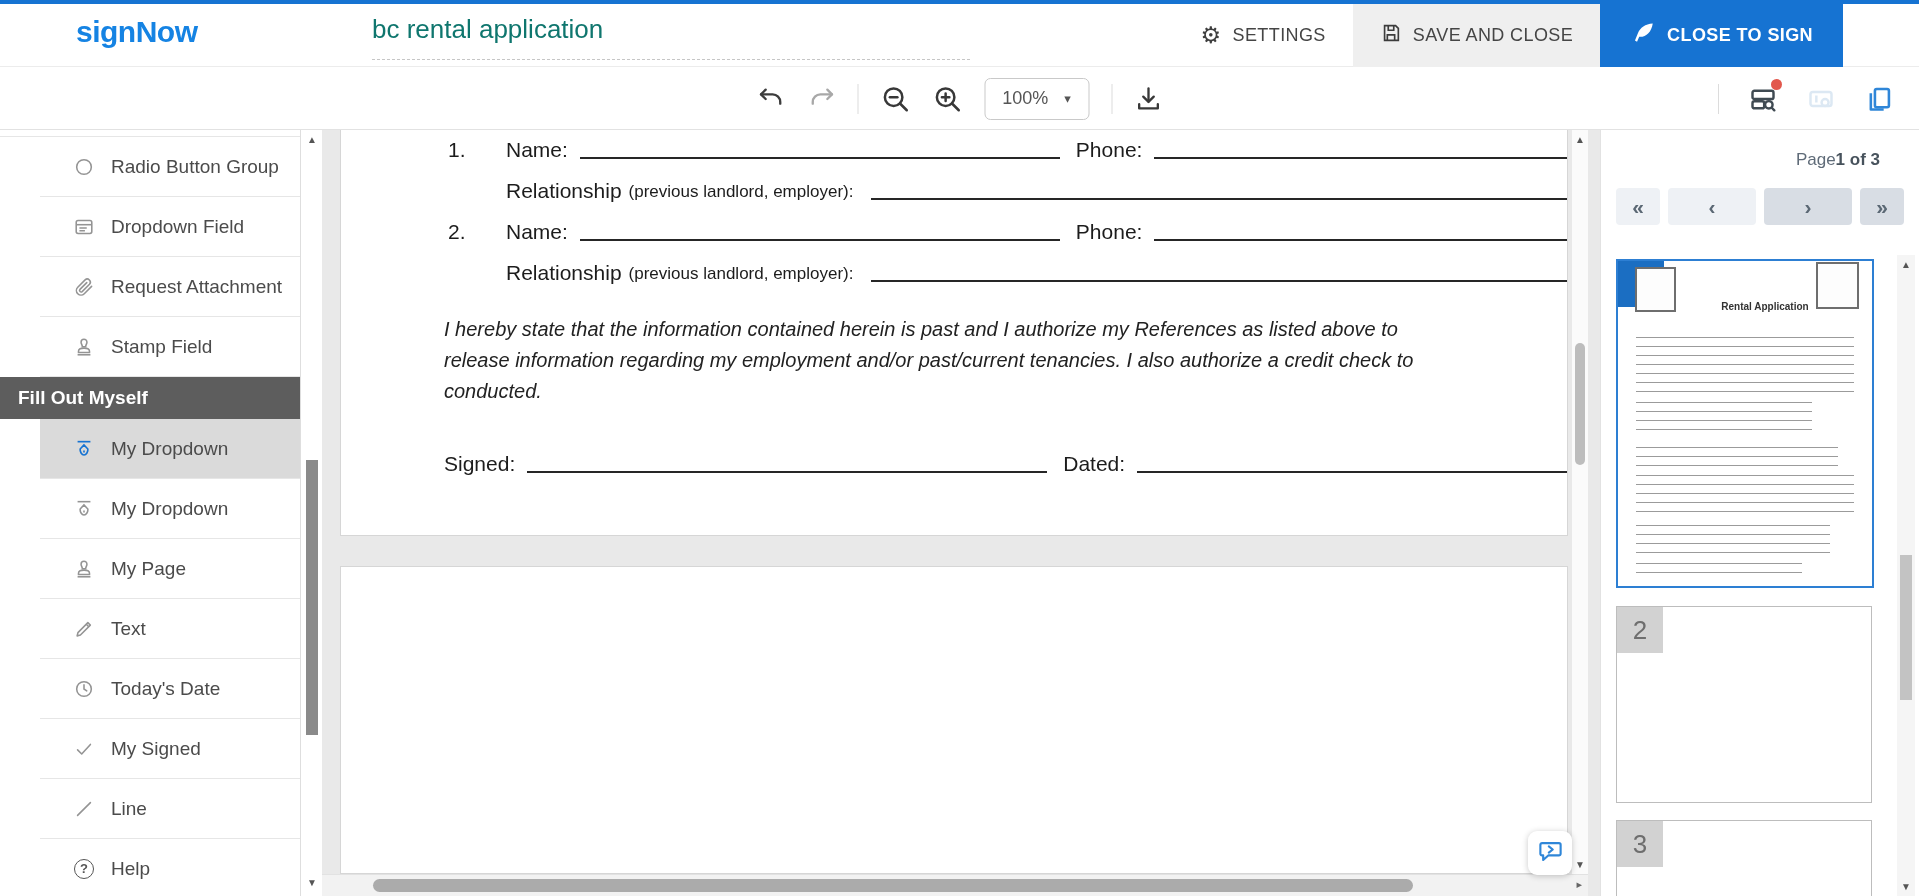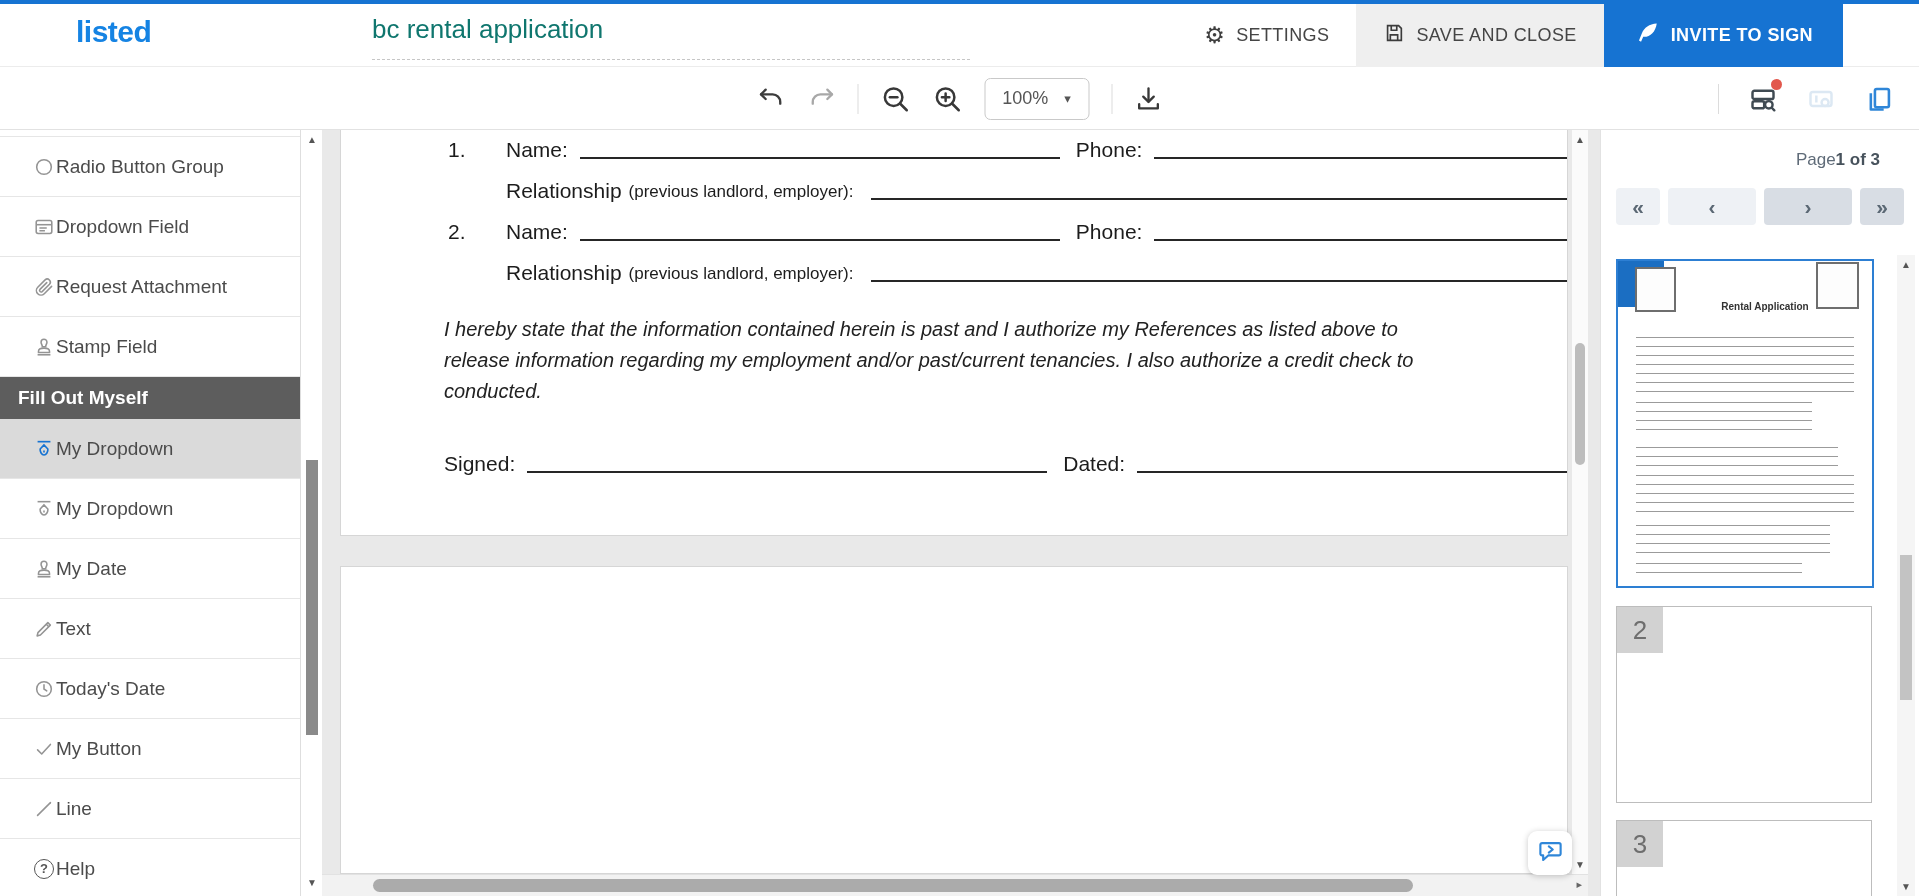--- a/index.html
+++ b/index.html
@@ -26,21 +26,21 @@
   .tbtn{display:flex;align-items:center;justify-content:center;cursor:pointer;}
   .tbtn svg{display:block;}
   .zoom-select{width:105px;height:42px;border:1px solid #c9c9c9;border-radius:6px;display:flex;align-items:center;justify-content:center;gap:16px;font-size:18px;color:#555;cursor:pointer;}
   .caret{font-size:13px;color:#555;}
   .icon-wrap{position:relative;}
   .red-dot{position:absolute;top:-6px;right:-5px;width:11px;height:11px;border-radius:50%;background:#e2574c;}
 
   
   .sb{position:absolute;left:0;top:130px;width:301px;height:766px;background:#fff;border-right:1px solid #dedede;overflow:hidden;}
   .sb-spacer{height:7px;border-bottom:1px solid #e6e6e6;}
-  .sb-item{height:60px;border-bottom:1px solid #e6e6e6;display:flex;align-items:center;padding-left:32px;font-size:19px;color:#4b4b4b;cursor:pointer;}
+  .sb-item{height:60px;border-bottom:1px solid #e6e6e6;display:flex;align-items:center;padding-left:32px;gap:15px;font-size:19px;color:#4b4b4b;cursor:pointer;margin-left:40px;}
   .sb-item.selected{background:#dadada;}
   .sb-icon{width:24px;height:24px;display:flex;align-items:center;justify-content:center;color:#949494;}
   .sb-icon.blue{color:#1673d2;}
   .sb-sec{height:42px;background:#5d5d5d;color:#fff;font-weight:bold;font-size:19px;display:flex;align-items:center;padding-left:18px;}
   .help-circle{width:20px;height:20px;border:1.6px solid #555;border-radius:50%;display:flex;align-items:center;justify-content:center;font-size:13px;font-weight:bold;color:#555;}
 
   
   .sb-scroll{position:absolute;left:302px;top:130px;width:20px;height:766px;background:#fff;}
   .scr-arrow{position:absolute;left:0;width:100%;text-align:center;font-size:10px;color:#555;cursor:pointer;}
   .sb-thumb{position:absolute;left:4px;top:330px;width:12px;height:275px;background:#8a8a8a;cursor:pointer;}
@@ -84,41 +84,41 @@
   .rp-scroll{position:absolute;left:296px;top:125px;width:18px;height:641px;background:#f5f5f5;}
   .rp-thumbbar{position:absolute;left:3px;top:300px;width:12px;height:145px;background:#c3c3c3;cursor:pointer;}
 </style>
 </head>
 <body>
 
 <div id="stage">
 
   <div class="top-strip"></div>
   <div class="hdr">
-    <div class="logo">listed</div>
+    <div class="logo">signNow</div>
     <div class="doc-title">bc rental application</div>
     <div class="title-dash"></div>
     <div class="hdr-right">
       <div class="hdr-btn">
         <span class="gear">⚙</span>
         <span>SETTINGS</span>
       </div>
       <div class="hdr-btn save-btn">
         <span><svg width="22" height="22" viewBox="0 0 24 24" fill="none" stroke="#3c3c3c" stroke-width="1.8">
               <path d="M5 4h12l3 3v13H5z"></path>
               <path d="M9 4v5h6V4"></path>
               <path d="M8 20v-6h8v6"></path>
             </svg></span>
         <span>SAVE AND CLOSE</span>
       </div>
       <div class="hdr-btn invite-btn">
         <span><svg width="26" height="26" viewBox="0 0 24 24">
               <path d="M21 3.2c-7 .6-11.5 3.6-13.8 9.2L4.6 19l1.9 1.1 2-4.6c6.2.5 11.3-4.2 12.5-12.3z" fill="#fff"></path>
             </svg></span>
-        <span>INVITE TO SIGN</span>
+        <span>CLOSE TO SIGN</span>
       </div>
     </div>
   </div>
 
   <div class="tb">
     <div class="tb-center">
       <div class="tbtn">
         <svg width="28" height="28" viewBox="0 0 24 24" fill="none" stroke="#3d3d3d" stroke-width="2" stroke-linecap="round" stroke-linejoin="round">
             <path d="M7 4 3 8l4 4"></path>
             <path d="M3 8h10a6.5 6.5 0 0 1 6.5 6.5V16"></path>
@@ -245,21 +245,21 @@
       <span>My Dropdown</span>
     </div>
     <div class="sb-item">
       <span class="sb-icon">
           <svg width="22" height="22" viewBox="0 0 24 24" fill="none" stroke="currentColor" stroke-width="1.7">
             <path d="M12 3.5c-1.8 0-3.2 1.4-3.2 3.2 0 1.9 1.4 3 1.4 5h3.6c0-2 1.4-3.1 1.4-5 0-1.8-1.4-3.2-3.2-3.2z"></path>
             <path d="M6 16.5c0-2.2 2.7-3.3 6-3.3s6 1.1 6 3.3V18H6z"></path>
             <path d="M5 20.5h14"></path>
           </svg>
         </span>
-      <span>My Date</span>
+      <span>My Page</span>
     </div>
     <div class="sb-item">
       <span class="sb-icon">
           <svg width="22" height="22" viewBox="0 0 24 24" fill="none" stroke="currentColor" stroke-width="1.7" stroke-linejoin="round">
             <path d="m4.5 19.5.9-3.6L16.2 5.1l2.7 2.7L8.1 18.6l-3.6.9z"></path>
             <path d="m14.5 6.8 2.7 2.7"></path>
           </svg>
         </span>
       <span>Text</span>
     </div>
@@ -271,21 +271,21 @@
           </svg>
         </span>
       <span>Today's Date</span>
     </div>
     <div class="sb-item">
       <span class="sb-icon">
           <svg width="22" height="22" viewBox="0 0 24 24" fill="none" stroke="currentColor" stroke-width="1.7" stroke-linecap="round" stroke-linejoin="round">
             <path d="m5 13 4.5 4.5L19 7"></path>
           </svg>
         </span>
-      <span>My Button</span>
+      <span>My Signed</span>
     </div>
     <div class="sb-item">
       <span class="sb-icon">
           <svg width="22" height="22" viewBox="0 0 24 24" fill="none" stroke="currentColor" stroke-width="1.7" stroke-linecap="round">
             <path d="M5 19 19 5"></path>
           </svg>
         </span>
       <span>Line</span>
     </div>
     <div class="sb-item">

